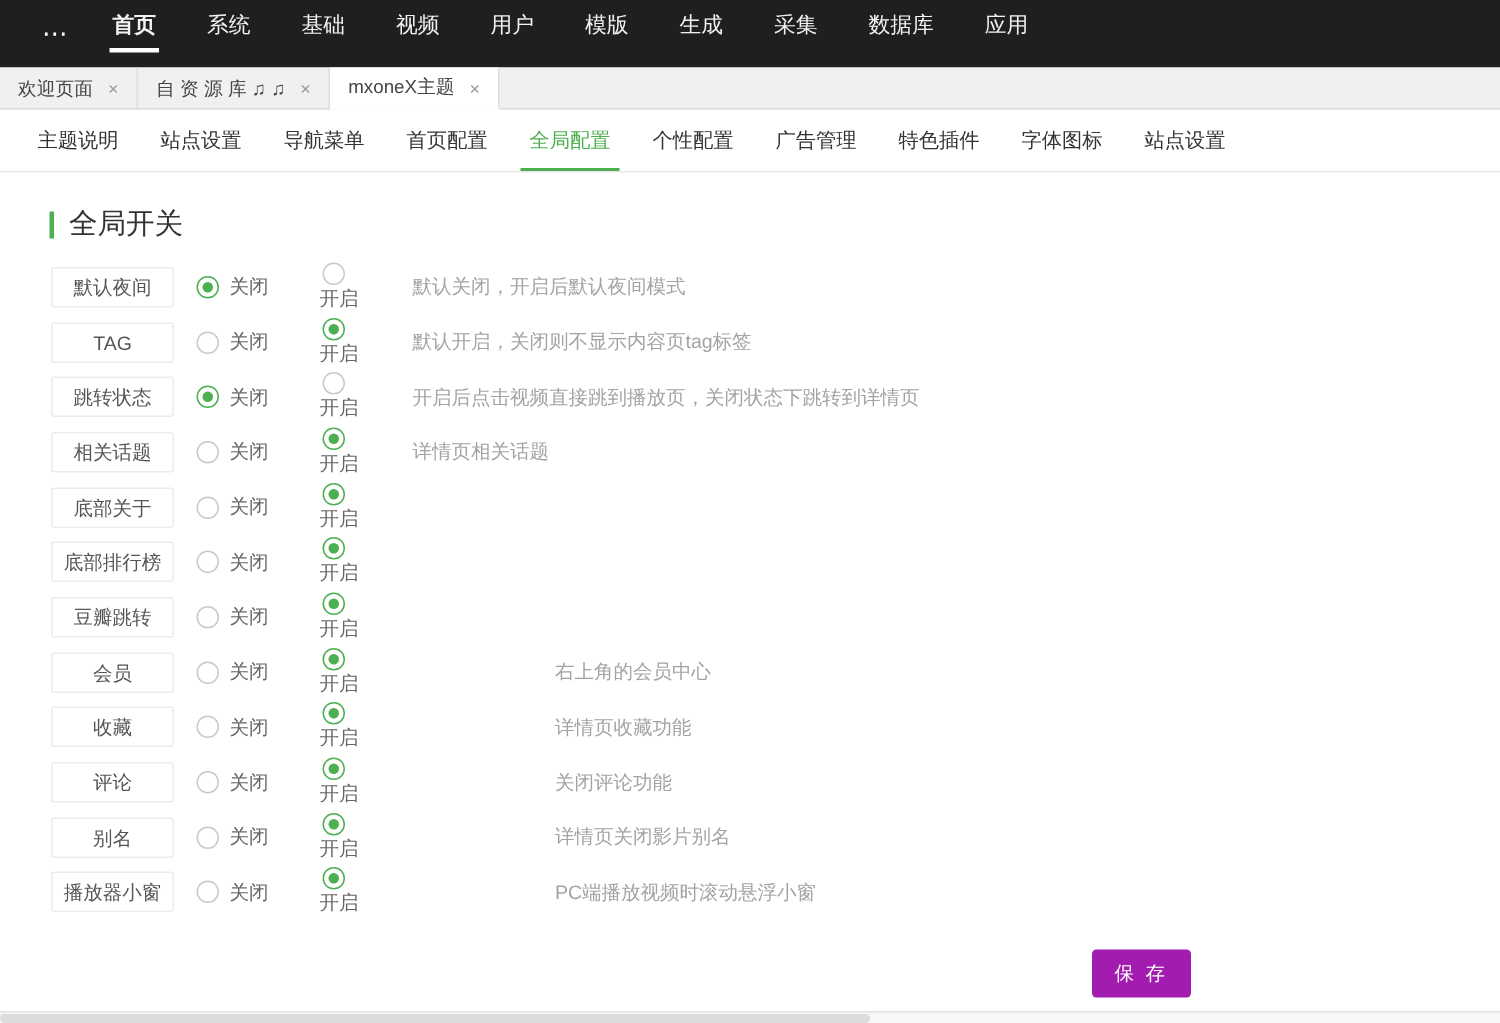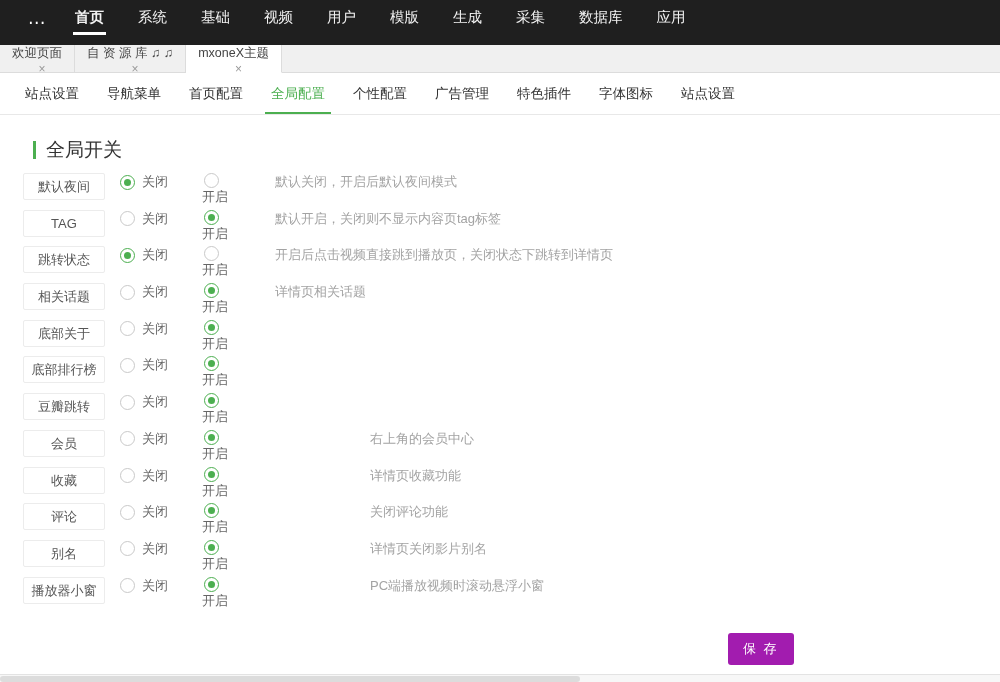--- a/index.html
+++ b/index.html
@@ -12,38 +12,38 @@
   .topbar-nav { display:flex; height:55px; }
   .topnav-item { color:#f2f2f2; font-size:14.5px; padding:0 17px; height:45px; line-height:45px;
     position:relative; cursor:pointer; }
   .topnav-item.active { font-weight:bold; }
   .topnav-item.active::after { content:""; position:absolute; left:15px; right:15px; bottom:5px;
     height:3px; background:#fff; }
 
   
   .tabstrip { height:28px; background:#f0f0f0; border-bottom:1px solid #dcdcdc; display:flex; }
   .tab { display:flex; align-items:center; padding:0 12px; font-size:12.5px; color:#444;
-    border-right:1px solid #dcdcdc; cursor:pointer; height:28px;flex-direction:column; }
+    border-right:1px solid #dcdcdc; cursor:pointer; height:28px; }
   .tab.active { background:#fff; border-bottom:1px solid #fff; margin-bottom:-1px; }
   .tab-close { color:#9a9a9a; margin-left:10px; font-size:12px; }
 
   
   .subnav { display:flex; align-items:stretch; padding:0 11px; border-bottom:1px solid #e8e8e8; height:42px; }
   .subnav-item { font-size:13.5px; color:#333; padding:0 14px; line-height:42px; position:relative; cursor:pointer; }
   .subnav-item.active { color:#4caf50; }
   .subnav-item.active::after { content:""; position:absolute; left:8px; right:8px; bottom:0;
     height:2px; background:#4caf50; }
 
   
   .section-title { margin:26px 0 0 33px; font-size:19px; color:#333;
     border-left:3px solid #4caf50; padding-left:10px; line-height:18px; }
 
   
   .switch-rows { margin-top:14px; }
-  .switch-row { height:36.7px; display:flex; align-items:flex-start; padding-left:23px; position:relative; }
+  .switch-row { height:36.7px; display:flex; align-items:center; padding-left:34px; position:relative; }
   .switch-label { width:82px; height:27px; line-height:25px; text-align:center;
     border:1px solid #ececec; border-radius:2px; font-size:13px; color:#555; background:#fff; cursor:pointer; }
   .radio-group { display:flex; align-items:center; margin-left:15px; cursor:pointer; }
   .radio-group + .radio-group { margin-left:27px;flex-direction:column; }
   .radio { width:15px; height:15px; border:1px solid #c9c9c9; border-radius:50%; background:#fff;
     position:relative; display:inline-block; }
   .radio.checked { border-color:#4caf50; }
   .radio.checked::after { content:""; position:absolute; left:3px; top:3px; width:7px; height:7px;
     border-radius:50%; background:#4caf50; }
   .radio-text { font-size:13px; color:#666; margin-left:7px; }
@@ -88,20 +88,21 @@
       <span class="tab-label">自 资 源 库 ♫ ♫</span>
       <span class="tab-close">×</span>
     </div>
     <div class="tab active">
       <span class="tab-label">mxoneX主题</span>
       <span class="tab-close">×</span>
     </div>
   </div>
 
 <div class="subnav">
+    <div class="subnav-item">主题说明</div>
     <div class="subnav-item">站点设置</div>
     <div class="subnav-item">导航菜单</div>
     <div class="subnav-item">首页配置</div>
     <div class="subnav-item active">全局配置</div>
     <div class="subnav-item">个性配置</div>
     <div class="subnav-item">广告管理</div>
     <div class="subnav-item">特色插件</div>
     <div class="subnav-item">字体图标</div>
     <div class="subnav-item">站点设置</div>
   </div>

